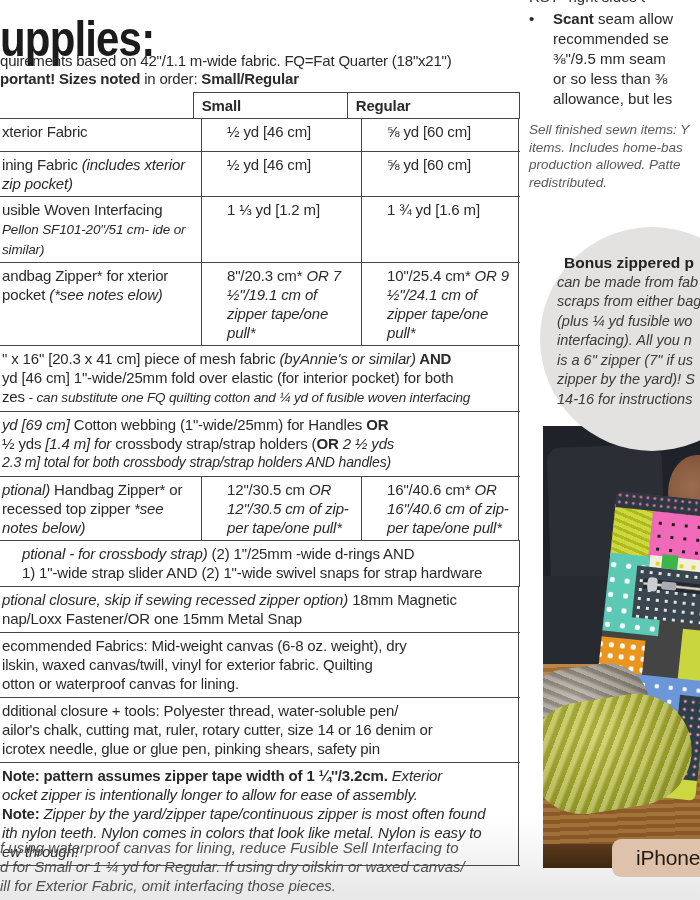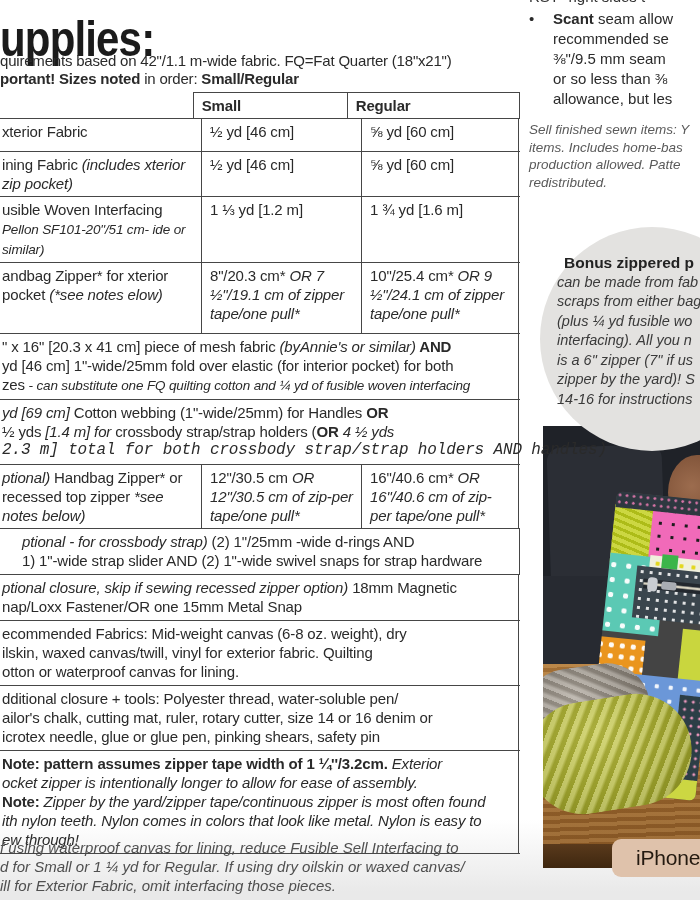--- a/index.html
+++ b/index.html
@@ -14,27 +14,27 @@
   .intro{left:0;top:52px;font-size:15px;line-height:18px;letter-spacing:-.2px;white-space:nowrap;}
   
   .tbl{left:0;top:92px;width:520px;font-size:15px;line-height:19px;letter-spacing:-.15px;z-index:2;}
   .trow{display:flex;border-top:1.5px solid #464646;}
   .thead{display:flex;justify-content:center;}
   .spacer{width:201px;}
   .hcell{width:160px;border-left:1.5px solid #464646;border-top:1.5px solid #464646;
          font-weight:bold;padding:3px 8px;box-sizing:border-box;}
   .hcell.last{width:180px;border-right:1.5px solid #464646;}
   .c-label{width:201px;padding:3px 6px 3px 2px;box-sizing:border-box;}
-  .c-val{width:160px;border-left:1.5px solid #464646;padding:3px 6px 3px 8px;box-sizing:border-box;}
+  .c-val{width:160px;border-left:1.5px solid #464646;padding:3px 6px 3px 25px;box-sizing:border-box;}
   .c-val.last{width:158px;border-right:1.5px solid #464646;}
   .c-merged{width:519px;border-right:1.5px solid #464646;padding:3px 4px 4px 2px;box-sizing:border-box;}
   .bborder{border-bottom:1.5px solid #464646;}
   .ln{white-space:nowrap;}
   .sm{font-size:13.5px;}
-  .md{font-size:16px;font-family:Liberation Mono, monospace;}
+  .md{font-size:14px;}
   .or{font-style:italic;}
   
   .footpara{left:0;top:838px;font-size:15px;line-height:19px;color:#4f4f4f;z-index:2;}
   
   .rc-clip{left:529px;top:0;width:171px;height:7px;overflow:hidden;z-index:2;}
   .rc-clip div{margin-top:-12px;font-size:15px;white-space:nowrap;color:#333;}
   .rc-bullet{left:529px;top:9px;width:171px;display:flex;font-size:15px;line-height:20px;z-index:2;}
   .rc-bullet .dot{width:24px;font-size:15px;}
   .rc-bullet .lines div{white-space:nowrap;}
   .rc-sell{left:529px;top:121px;font-size:13.5px;line-height:17.5px;font-style:italic;color:#5a5a5a;z-index:2;}
@@ -128,21 +128,21 @@
   <div class="trow">
     <div class="c-merged" style="min-height:57px;">
       <div class="ln"><span>" x 16" [20.3 x 41 cm] piece of mesh fabric </span><span class="i">(byAnnie's or similar)</span><span class="b"> AND</span></div>
       <div class="ln">yd [46 cm] 1"-wide/25mm fold over elastic (for interior pocket) for both</div>
       <div class="ln"><span>zes</span><span class="i sm"> - can substitute one FQ quilting cotton and ¼ yd of fusible woven interfacing</span></div>
     </div>
   </div>
   <div class="trow">
     <div class="c-merged" style="min-height:55px;">
       <div class="ln"><span class="i">yd [69 cm]</span><span> Cotton webbing (1"-wide/25mm) for Handles </span><span class="b">OR</span></div>
-      <div class="ln"><span>½ yds </span><span class="i">[1.4 m] for</span><span> crossbody strap/strap holders (</span><span class="b">OR</span><span class="i"> 4 ½ yds</span></div>
+      <div class="ln"><span>½ yds </span><span class="i">[1.4 m] for</span><span> crossbody strap/strap holders (</span><span class="b">OR</span><span class="i"> 2 ½ yds</span></div>
       <div class="ln i md">2.3 m] total for both crossbody strap/strap holders AND handles)</div>
     </div>
   </div>
   <div class="trow" style="min-height:62px;">
     <div class="c-label"><span class="i">ptional) </span><span>Handbag Zipper* or recessed top zipper </span><span class="i">*see notes below)</span></div>
     <div class="c-val"><span>12"/30.5 cm</span><span class="or"> OR 12"/30.5 cm of zip-per tape/one pull*</span></div>
     <div class="c-val last"><span>16"/40.6 cm*</span><span class="or"> OR 16"/40.6 cm of zip-per tape/one pull*</span></div>
   </div>
   <div class="trow">
     <div class="c-merged" style="min-height:42px;margin-left:20px;">

